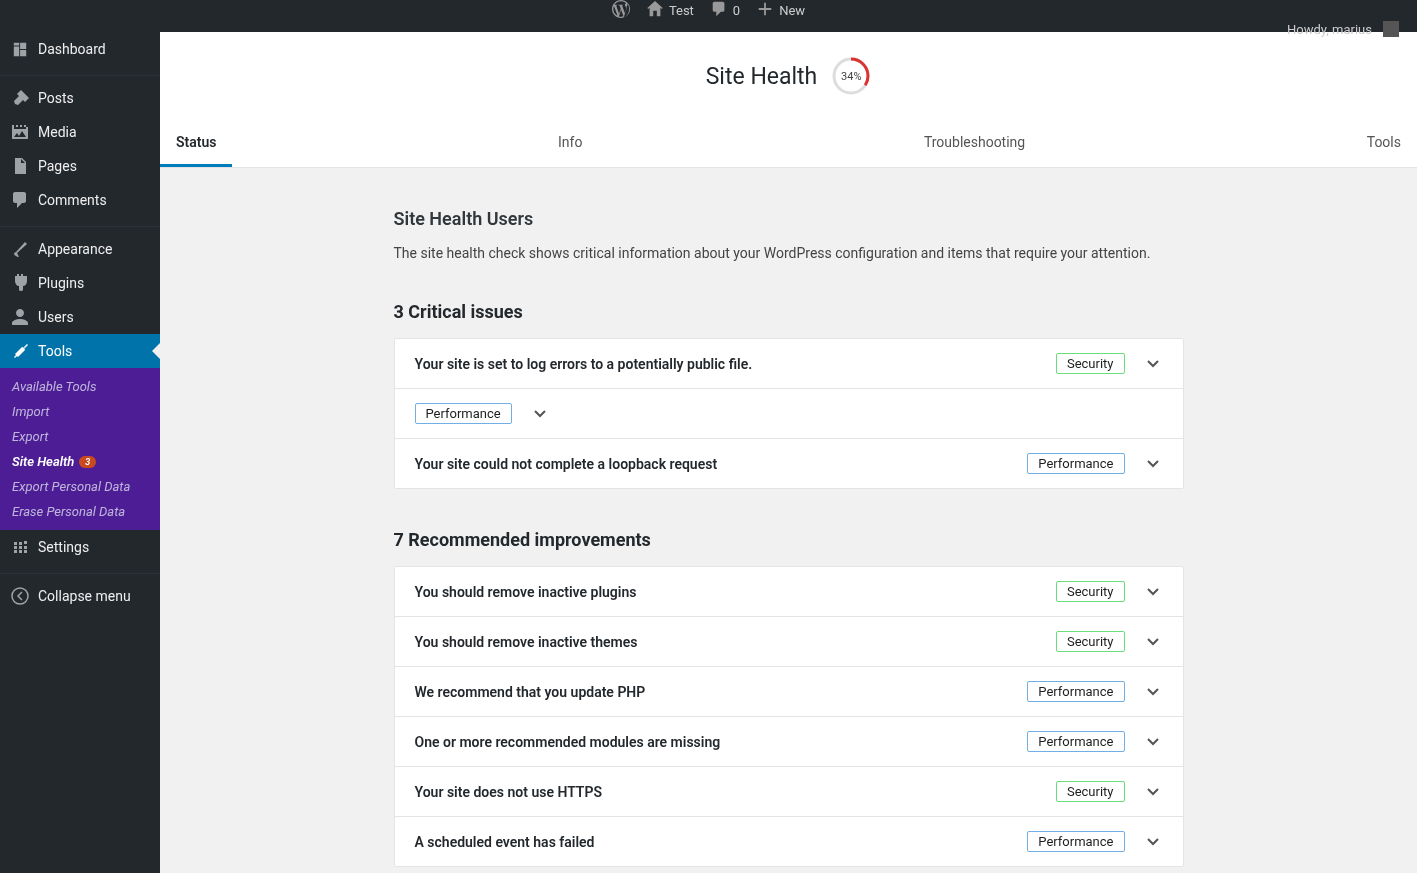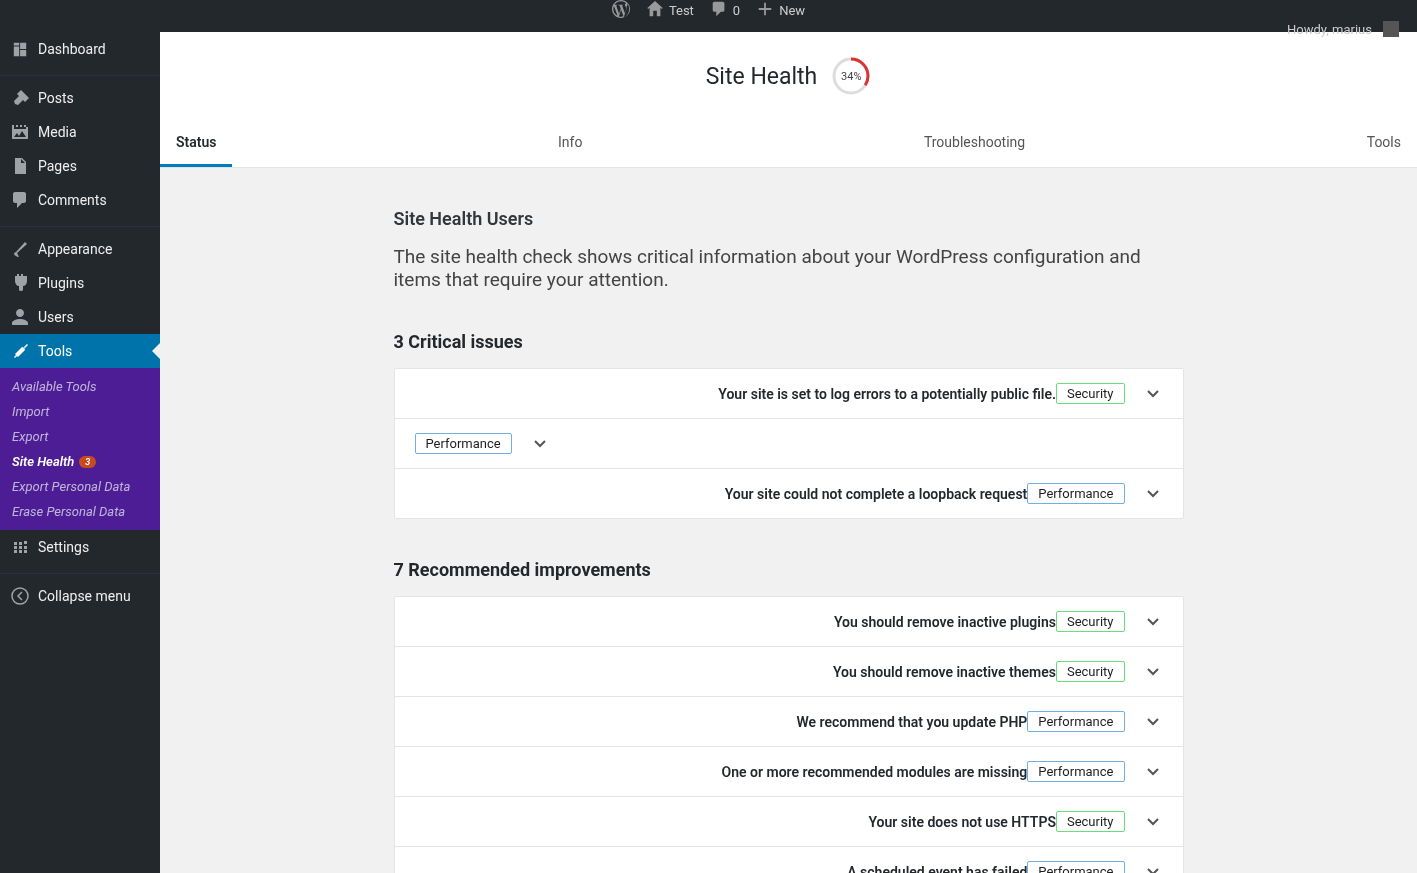--- a/index.html
+++ b/index.html
@@ -34,27 +34,27 @@
 .title-row h1 { font-size:23px; font-weight:400; color:#23282d; }
 .progress-wrap { position:relative; width:40px; height:40px; }
 .progress-wrap svg { transform:rotate(-90deg); }
 .progress-wrap .pct { position:absolute; top:0; left:0; right:0; bottom:0; display:flex; align-items:center; justify-content:center; font-size:11px; color:#444; }
 .tabs { display:flex; justify-content:space-between; gap:60px; margin-top:24px; }
 .tab { padding:14px 16px; font-size:14px; color:#555; cursor:pointer; }
 .tab.active { font-weight:600; border-bottom:3px solid #007cba; color:#23282d; }
 
 .body-content { max-width:790px; margin:0 auto; padding:40px 0; color:#32373c; }
 .body-content h2 { font-size:18px; font-weight:600; margin-bottom:16px; }
-.body-content p.desc { font-size:19px; color:#444; margin-bottom:40px; }
+.body-content p.desc { font-size:14px; color:#444; margin-bottom:40px; }
 .body-content h3 { font-size:18px; font-weight:700; color:#23282d; margin-bottom:16px; }
 
 .issues { border:1px solid #e2e4e7; border-radius:2px; margin-bottom:40px; background:#fff; }
 .issue { display:flex; align-items:center; padding:14px 20px; border-bottom:1px solid #e2e4e7; cursor:pointer; }
 .issue:last-child { border-bottom:none; }
-.issue-title { flex:1; font-size:14px; font-weight:600; color:#23282d;text-align:right; }
+.issue-title { flex:1; font-size:14px; font-weight:600; color:#23282d; }
 .pill { font-size:13px; padding:2px 10px; border-radius:2px; background:#fff; margin-right:18px; }
 .pill.security { border:1px solid #68de7c; color:#1e1e1e; }
 .pill.performance { border:1px solid #72aee6; color:#1e1e1e; }
 .chev { width:20px; height:20px; fill:#555; }
 </style>
 </head>
 <body>
 
 <div id="adminbar">
   <div class="ab-left">

